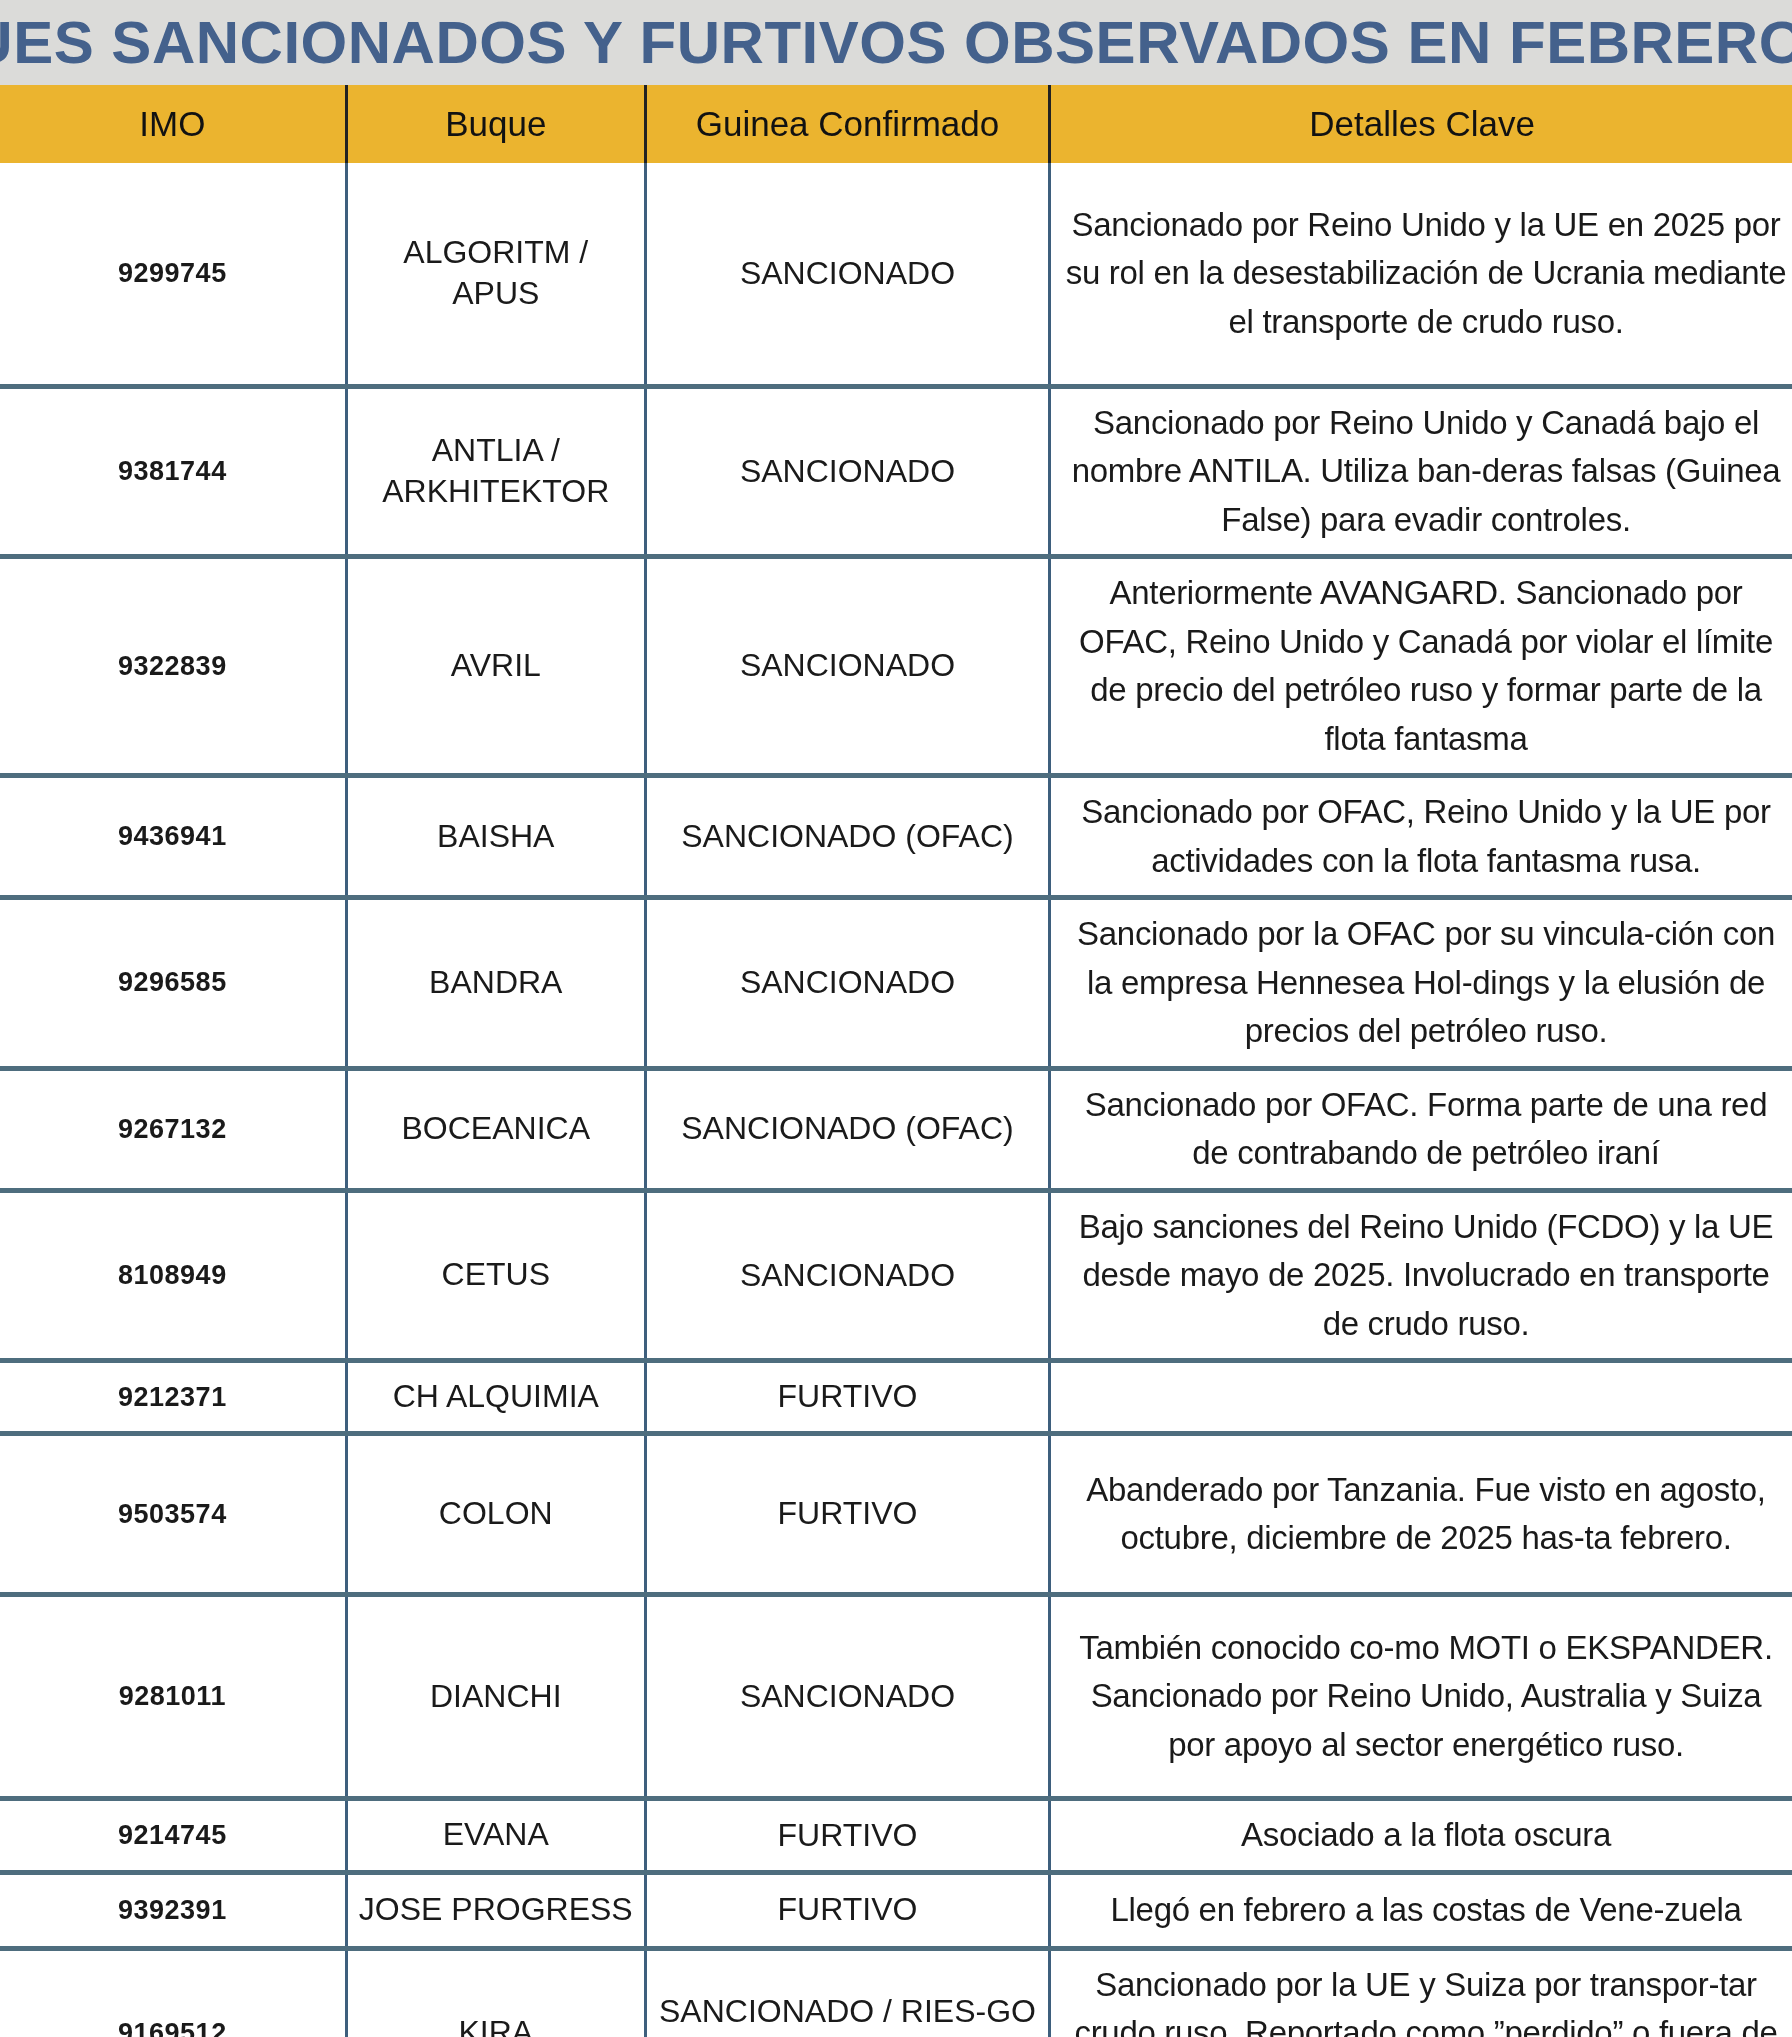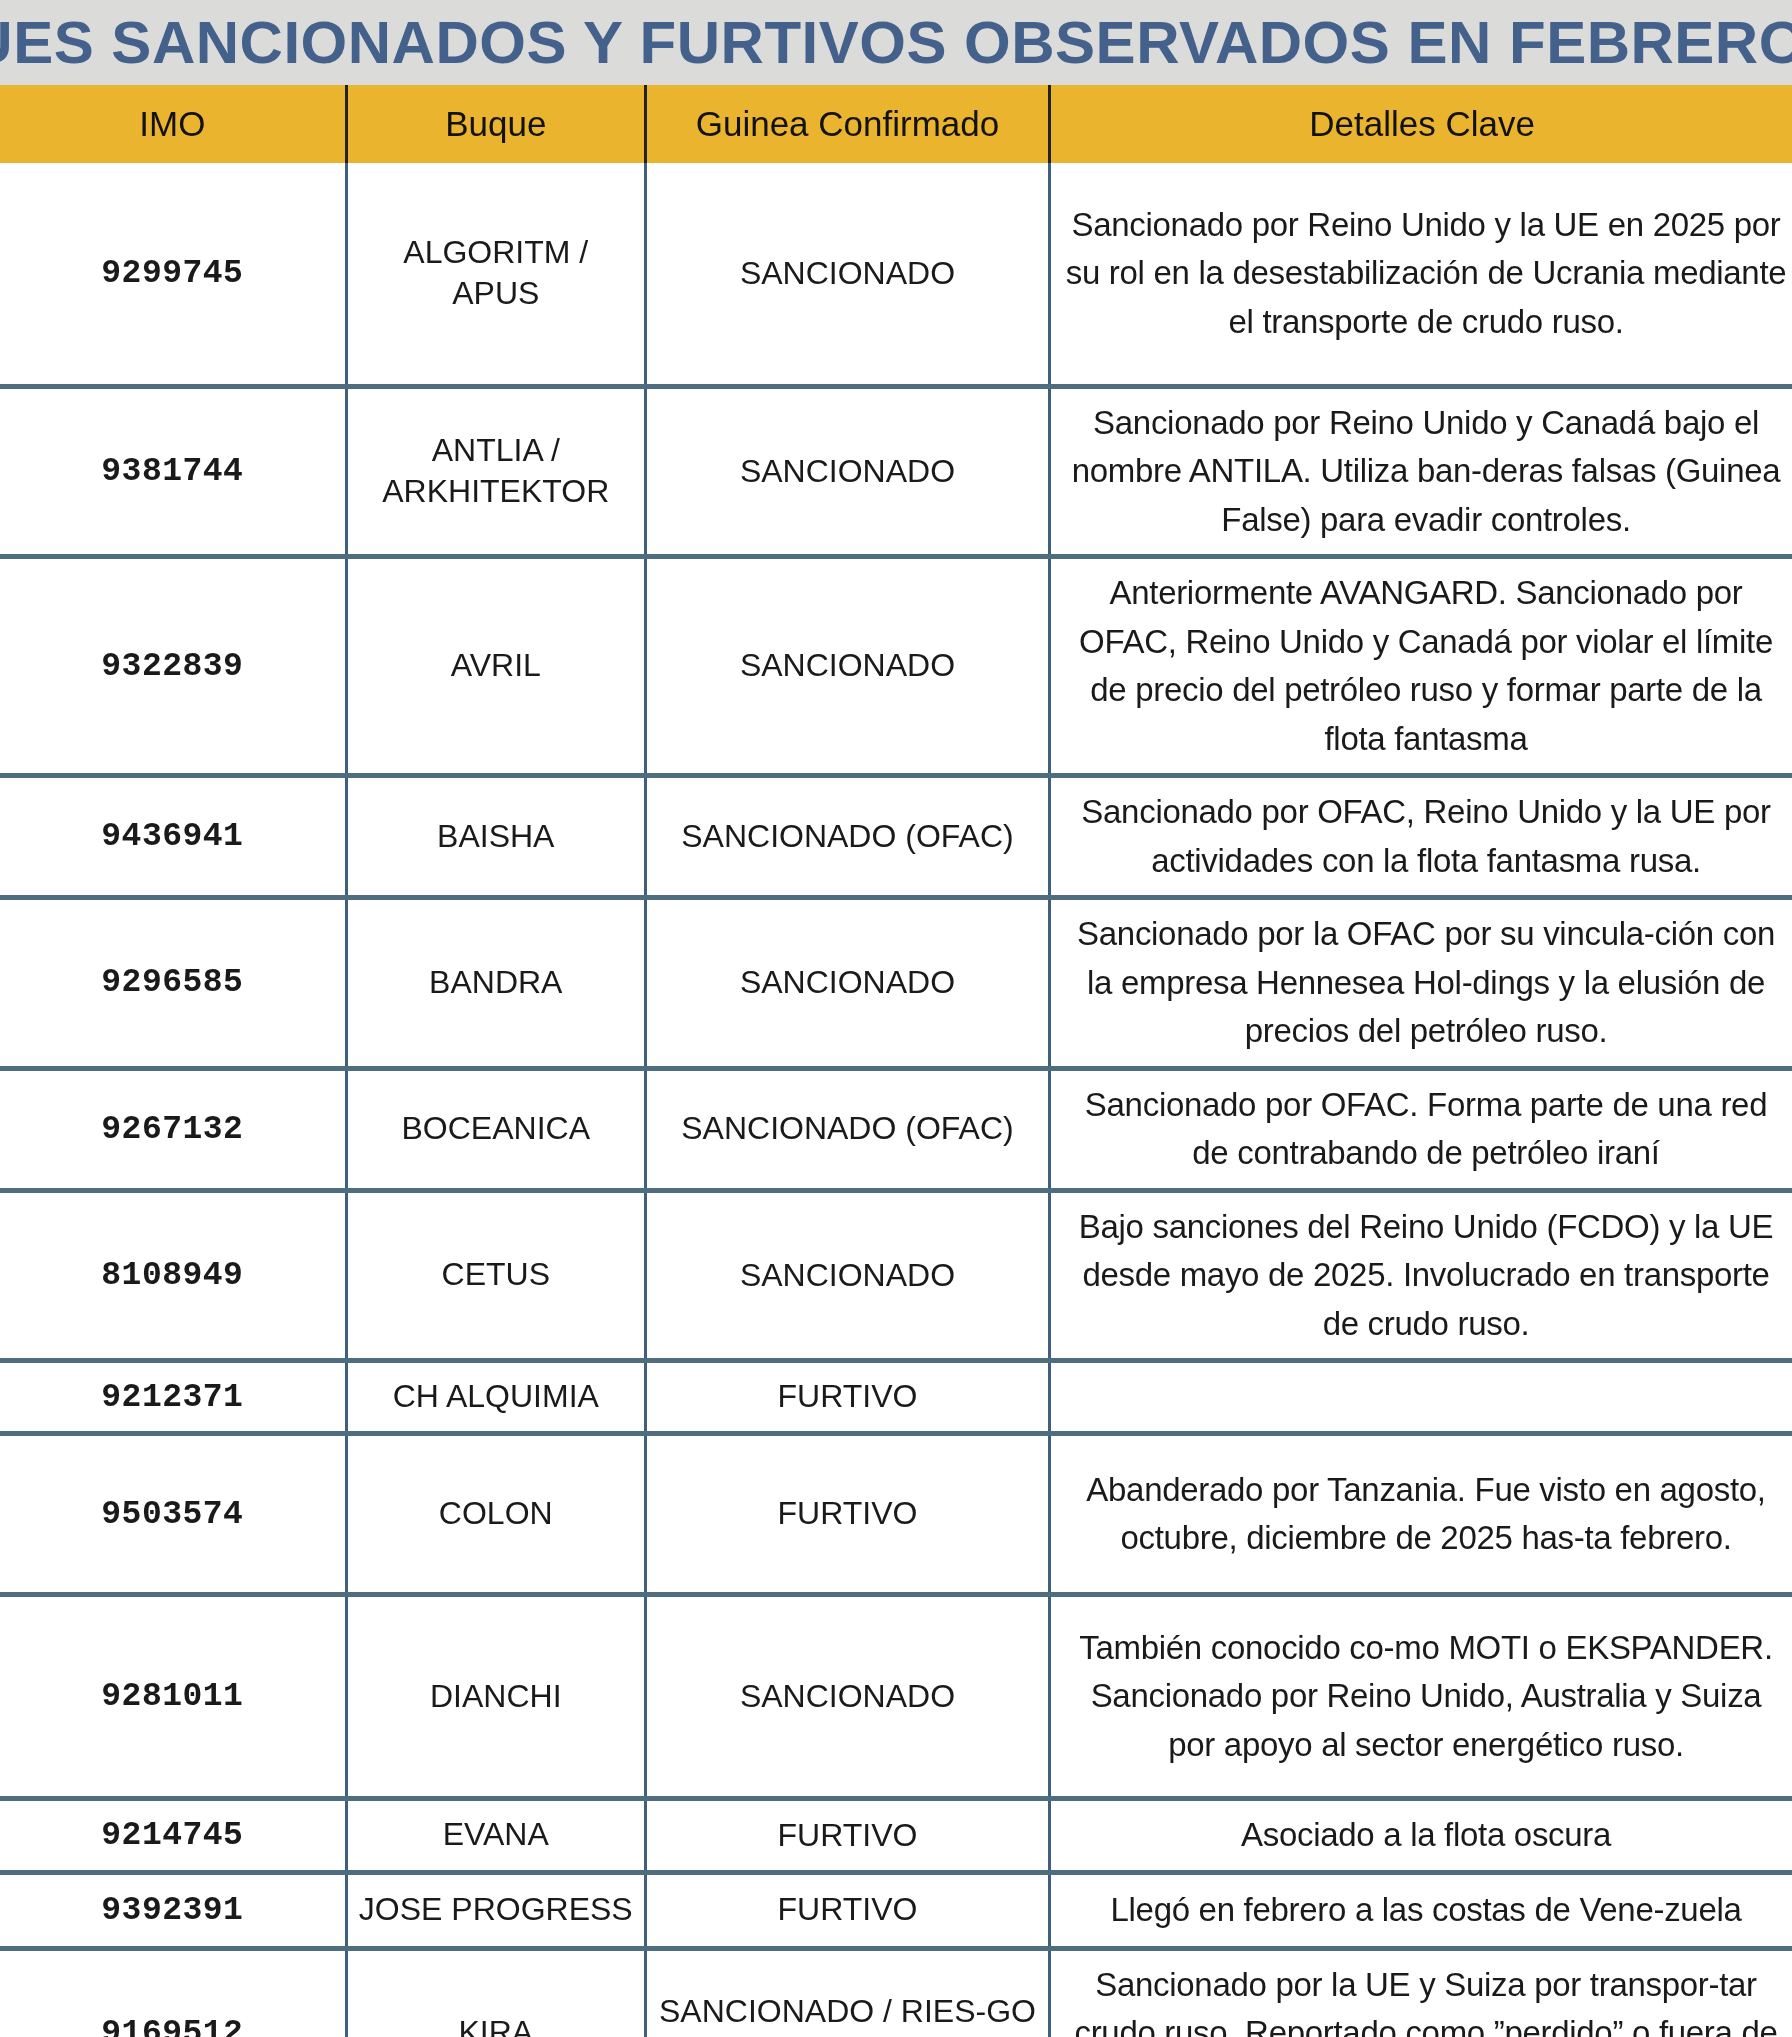--- a/index.html
+++ b/index.html
@@ -44,24 +44,23 @@
   tbody td {
     border-right: 3px solid var(--vline, #3E5F7D);
     border-bottom: 5px solid var(--hline, #4E6D7E);
     vertical-align: middle;
     color: #1A1A1A;
     background: #ffffff;
   }
   tbody td:last-child { border-right: none; }
   td.imo {
     font-weight: 700;
-    font-size: 33px;
+    font-size: 27px;
     text-align: center;
     letter-spacing: 0.5px;
-    font-family: Liberation Mono, monospace;
   }
   td.buque {
     font-size: 32px;
     text-align: center;
     line-height: 1.3;
     padding: 0 10px;
   }
   td.estatus {
     font-size: 32px;
     text-align: center;

